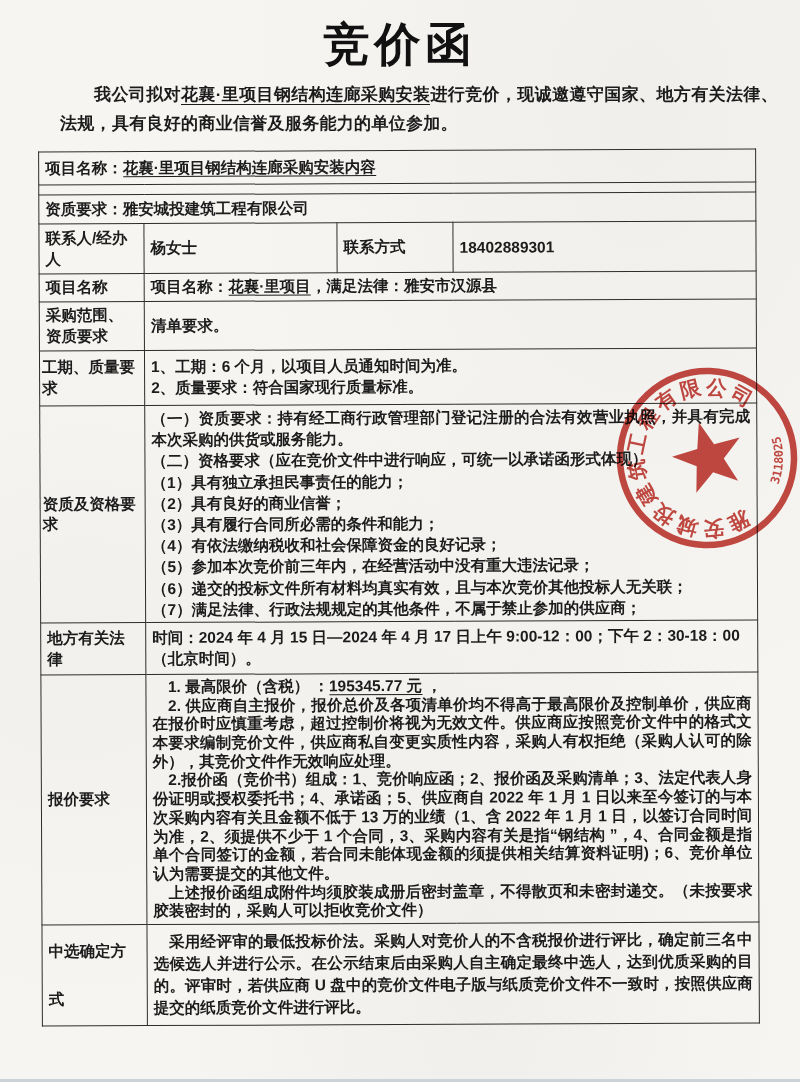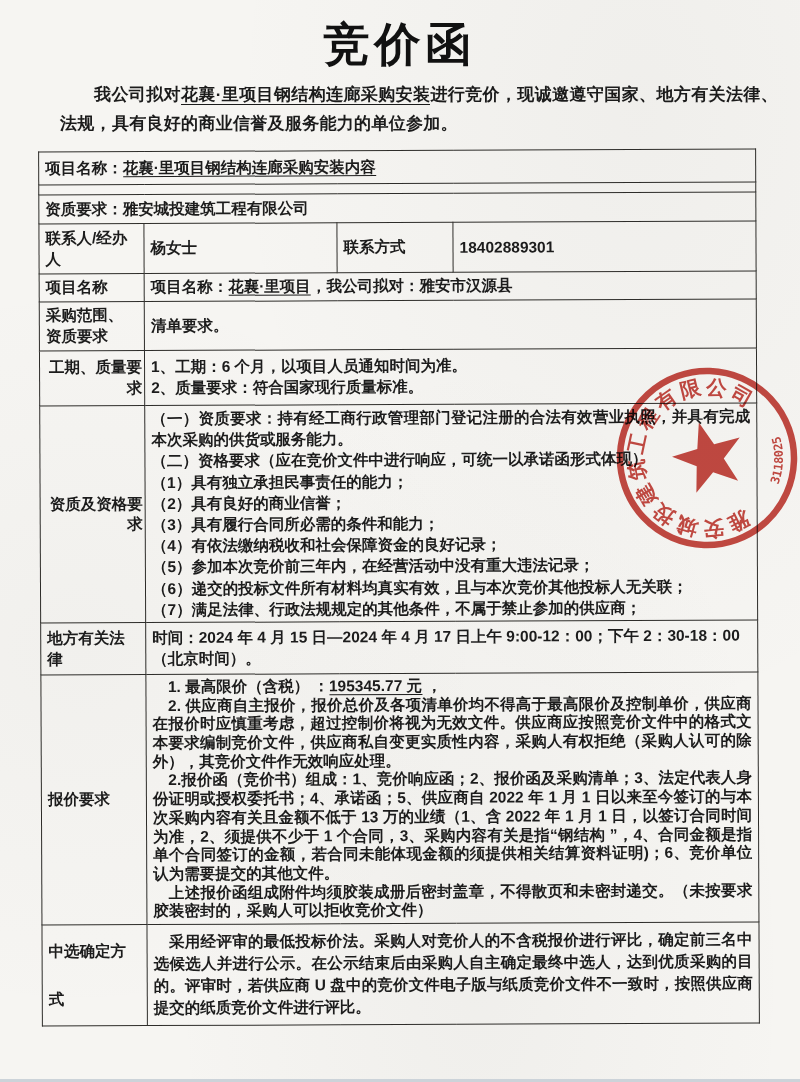--- a/index.html
+++ b/index.html
@@ -33,21 +33,21 @@
     border-collapse:collapse;table-layout:fixed;
     transform:rotate(-0.25deg);
   }
   table.doc td{
     border:1.8px solid #2e2d2a;
     padding:2px 6px;vertical-align:middle;
     font-size:15.5px;font-weight:600;color:#1c1c1c;
     overflow:hidden;
   }
   td.lab{font-weight:bold;font-size:16px;padding-left:5px;}
-  td.lab.center{text-align:right;padding-left:2px;padding-right:2px;}
+  td.lab.center{text-align:left;padding-left:2px;padding-right:2px;}
   td.full{font-weight:bold;font-size:16px;}
   .vtop{vertical-align:top;}
   .just{text-align:justify;}
   .indent1{text-indent:1em;}
   .lh-r7{line-height:21.2px;}
   .lh-r9{font-size:15px;line-height:18.7px;}
   .lh-r10{line-height:22px;}
   .lh-tall{line-height:20px;}
   .spacer-row td{padding:0;height:5px;border-left:1.8px solid #2e2d2a;border-right:1.8px solid #2e2d2a;}
   .stamp{
@@ -91,21 +91,21 @@
 
     <tr style="height:50px">
       <td class="lab">联系人/经办人</td>
       <td>杨女士</td>
       <td class="lab">联系方式</td>
       <td>18402889301</td>
     </tr>
 
     <tr style="height:28px">
       <td class="lab">项目名称</td>
-      <td colspan="3"><span>项目名称：</span><span class="u">花襄·里项目</span><span>，我公司拟对：雅安市汉源县</span></td>
+      <td colspan="3"><span>项目名称：</span><span class="u">花襄·里项目</span><span>，满足法律：雅安市汉源县</span></td>
     </tr>
 
     <tr style="height:49px">
       <td class="lab">采购范围、资质要求</td>
       <td colspan="3">清单要求。</td>
     </tr>
 
     <tr style="height:55px">
       <td class="lab center">工期、质量要求</td>
       <td colspan="3">

